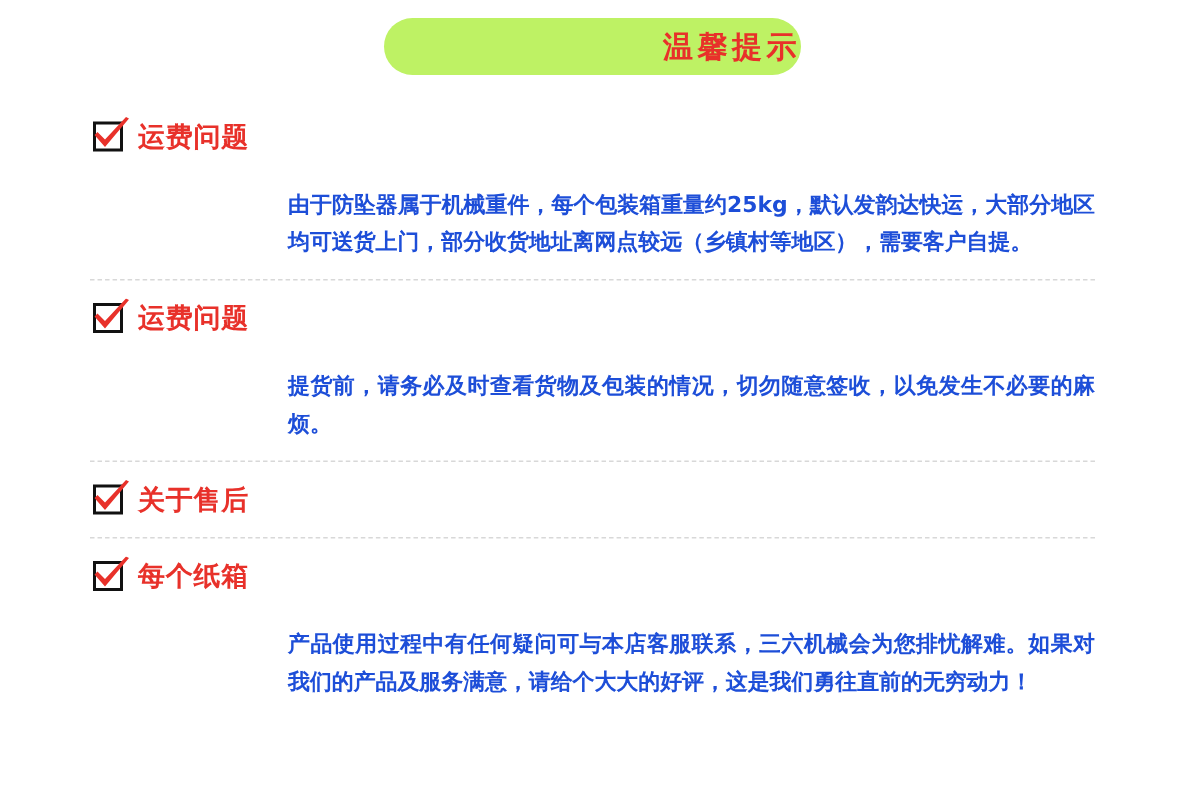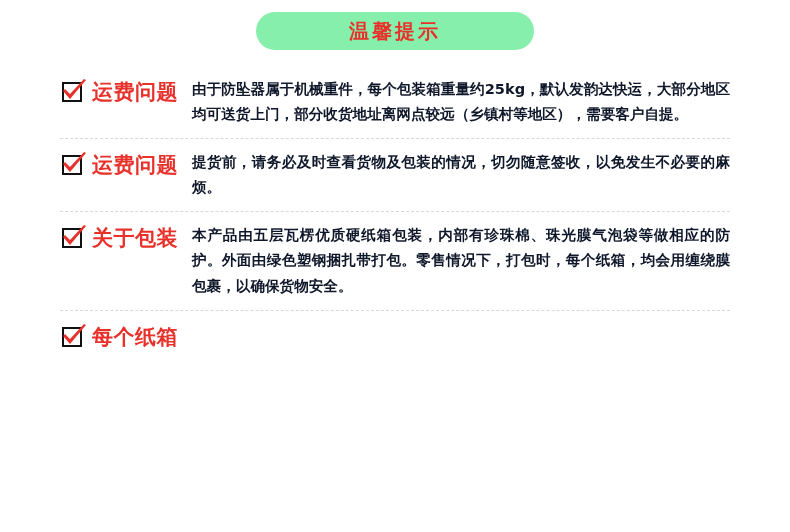--- a/index.html
+++ b/index.html
@@ -19,29 +19,29 @@
     height: 532px;
     box-sizing: border-box;
   }
   
   .header-wrap {
     display: flex;
     justify-content: center;
     padding-top: 12px;
   }
   .header-banner {
-    background: #86efac;
+    background: #bef264;
     color: #e8312a;
     font-size: 20px;
     font-weight: bold;
     letter-spacing: 3px;
     width: 278px;
     height: 38px;
     line-height: 38px;
-    text-align: center;
+    text-align: right;
     border-radius: 19px;
   }
   
   .sections {
     margin-top: 16px;
     padding: 0 60px 0 60px;
   }
   .section {
     display: flex;
     align-items: flex-start;
@@ -74,32 +74,33 @@
     box-sizing: border-box;
     background: #ffffff;
   }
   .check-icon svg {
     position: absolute;
     left: 0;
     top: 0;
   }
   .label-text {
     color: #e8312a;
-    font-size: 21px;
+    font-size: 18px;
     font-weight: bold;
     letter-spacing: 0.5px;
     white-space: nowrap;
   }
   .body-col {
     flex: 1 1 auto;
-    color: #0f172a;
+    color: #1d4ed8;
     font-size: 14.6px;
     font-weight: bold;
     line-height: 1.72;
     text-align: justify;
+    margin-top: 48px;
   }
 </style>
 </head>
 <body>
 
 <div class="page">
 
   <div class="header-wrap">
     <div class="header-banner">温馨提示</div>
   </div>
@@ -133,31 +134,31 @@
     </div>
 
     <div class="section">
       <div class="label-col">
         <span class="check-icon">
           <span class="box"></span>
           <svg width="28" height="26" viewBox="0 0 28 26">
             <path d="M3 12 L10 20 L26 1 L24 0 L10 15 L5 10 Z" fill="#e8312a"></path>
           </svg>
         </span>
-        <span class="label-text">关于包装</span>
+        <span class="label-text">关于售后</span>
       </div>
-      <div class="body-col">本产品由五层瓦楞优质硬纸箱包装，内部有珍珠棉、珠光膜气泡袋等做相应的防护。外面由绿色塑钢捆扎带打包。零售情况下，打包时，每个纸箱，均会用缠绕膜包裹，以确保货物安全。</div>
     </div>
 
     <div class="section last">
       <div class="label-col">
         <span class="check-icon">
           <span class="box"></span>
           <svg width="28" height="26" viewBox="0 0 28 26">
             <path d="M3 12 L10 20 L26 1 L24 0 L10 15 L5 10 Z" fill="#e8312a"></path>
           </svg>
         </span>
         <span class="label-text">每个纸箱</span>
       </div>
+      <div class="body-col">产品使用过程中有任何疑问可与本店客服联系，三六机械会为您排忧解难。如果对我们的产品及服务满意，请给个大大的好评，这是我们勇往直前的无穷动力！</div>
     </div>
 
   </div>
 </div>
 
 </body></html>

